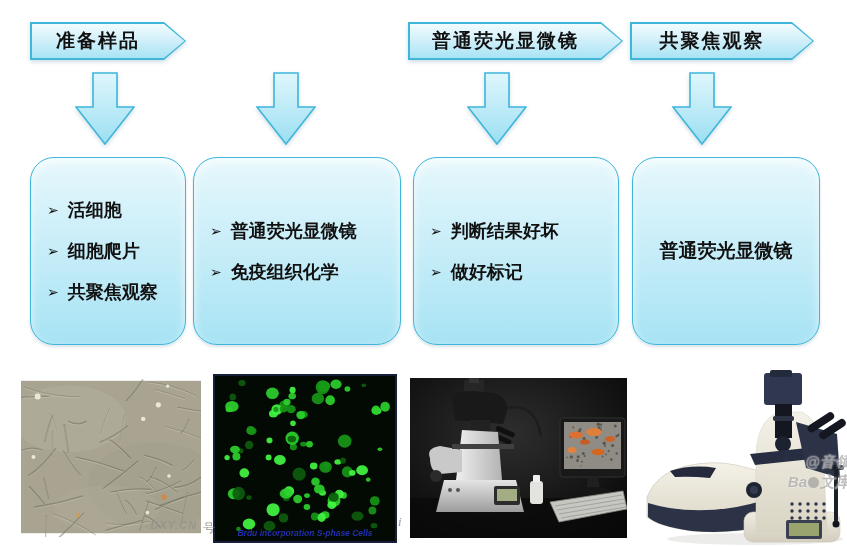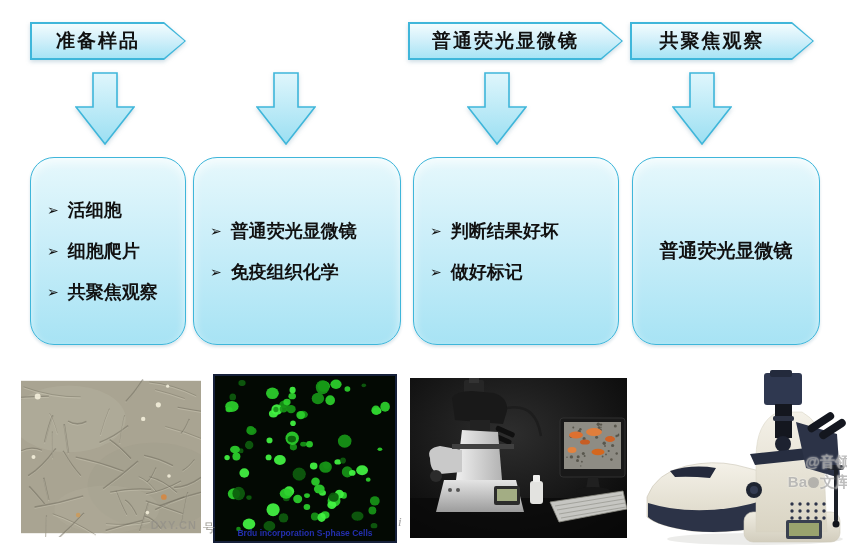--- a/index.html
+++ b/index.html
@@ -26,21 +26,21 @@
     background:linear-gradient(180deg,#e6f8fc 0%,#cdeff9 40%,#a7e3f4 100%);
     box-shadow:inset 0 5px 10px rgba(255,255,255,.65),0 2px 3px rgba(60,120,150,.2);}
   .bigbox ul{list-style:none;margin:0;padding:0 0 0 16px;height:100%;
     display:flex;flex-direction:column;justify-content:center;}
   .bigbox li{display:flex;align-items:center;height:41px;font-weight:bold;font-size:18px;color:#111;}
   .bullet{font-size:14px;margin-right:9px;color:#111;}
   .center-note{display:flex;align-items:center;justify-content:center;height:100%;
     font-weight:bold;font-size:19px;color:#111;}
 
   
-  .photo{position:absolute;box-sizing:border-box;}
+  .photo{position:absolute;box-sizing:border-box;font-style:italic;}
   .photo svg{display:block;width:100%;height:100%;}
   #photo2{border:2px solid #16203a;background:#14b8a6;}
   .wm-dxy{position:absolute;right:4px;bottom:6px;font-size:11px;font-weight:bold;
     color:#96938a;opacity:.85;letter-spacing:1px;}
   .cap-blue{position:absolute;left:0;right:0;bottom:3px;text-align:center;
     font-size:8.5px;font-weight:bold;color:#2733c0;opacity:.9;}
   .wm-baidu{position:absolute;right:-3px;top:82px;width:118px;text-align:right;
     font-weight:bold;color:rgba(150,150,150,.62);line-height:20px;font-size:15px;
     text-shadow:0 0 2px rgba(255,255,255,.8);}
   .paw{display:inline-block;width:11px;height:11px;border-radius:50%;

